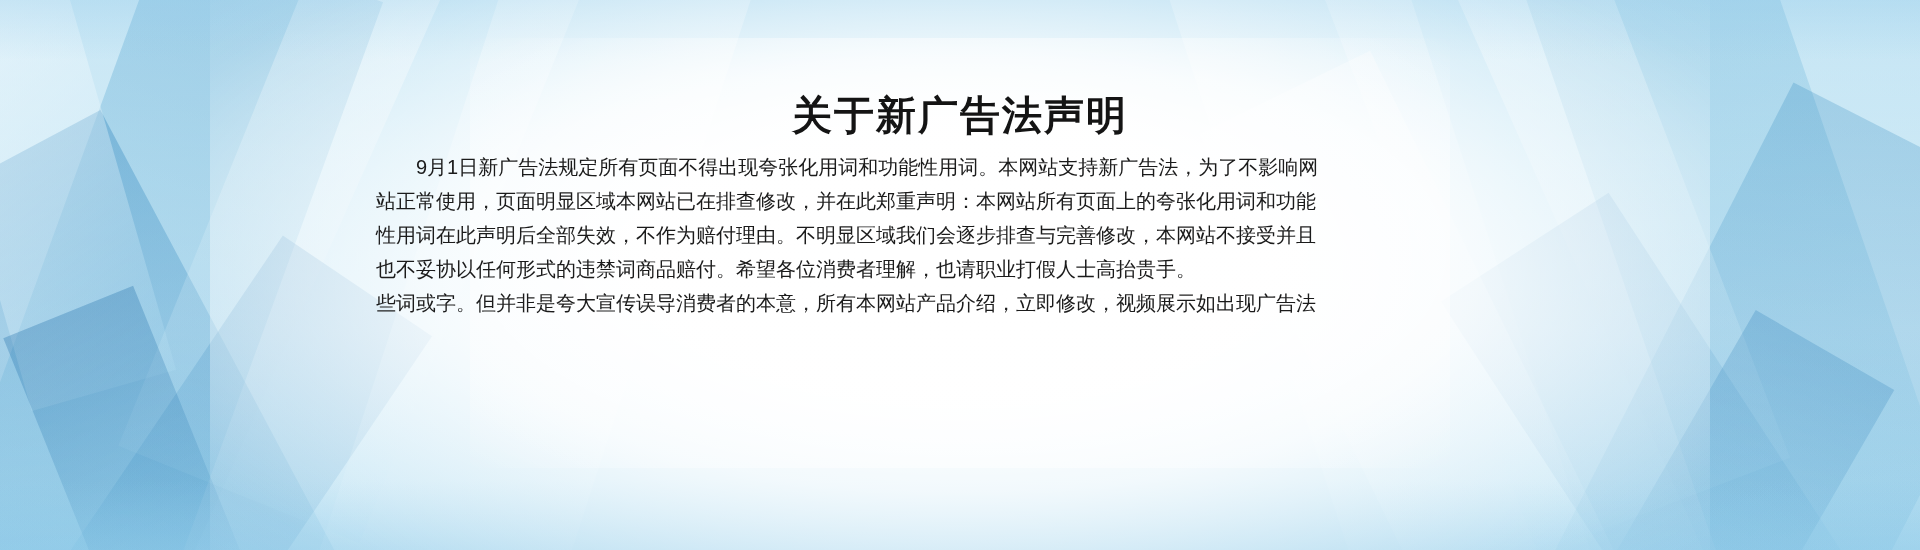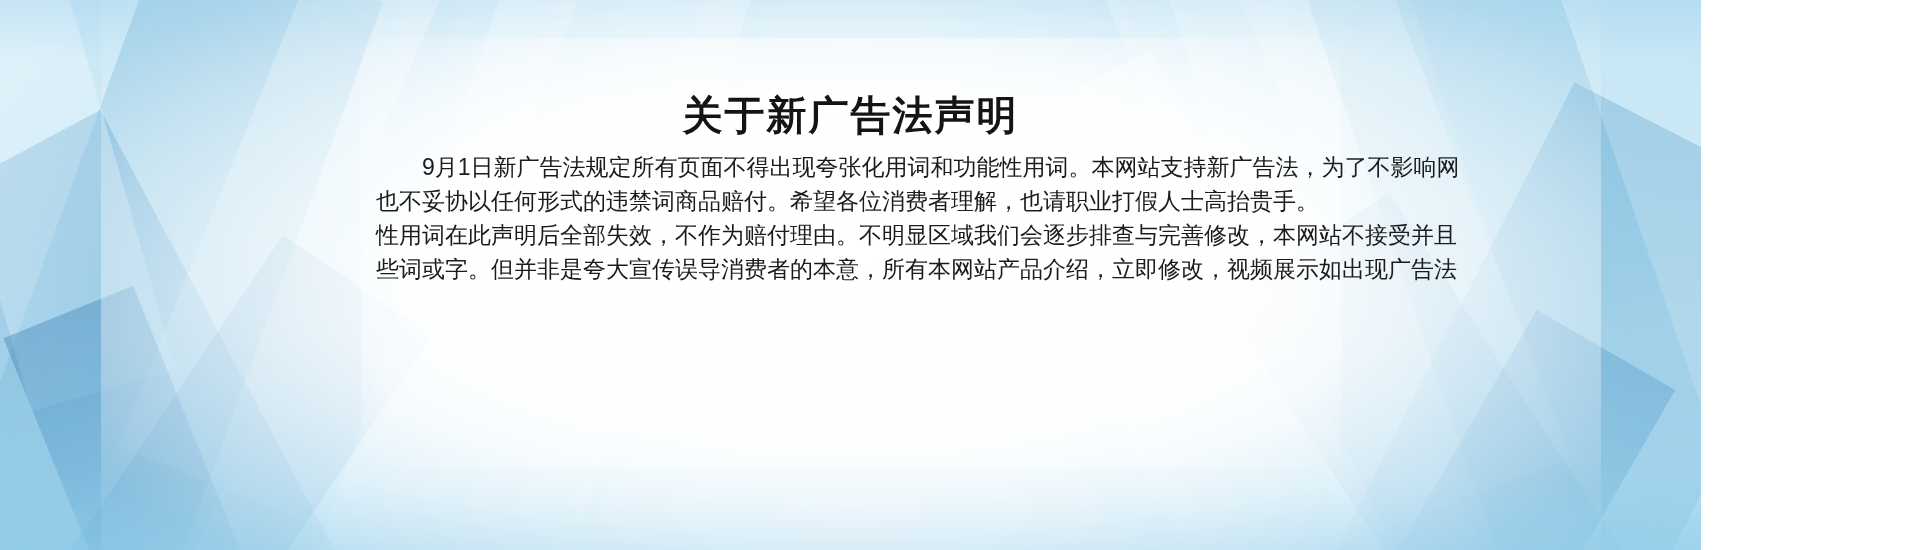--- a/index.html
+++ b/index.html
@@ -2,21 +2,21 @@
 <html><head>
 <meta charset="utf-8">
 <style>
   html, body {
     margin: 0;
     padding: 0;
     background: #ffffff;
   }
   #banner {
     position: relative;
-    width: 1701px;
+    width: 1920px;
     height: 550px;
     overflow: hidden;
     font-family: "Liberation Sans", "DejaVu Sans", sans-serif;
     background: #f0abfc;
   }
 
   
   .bg-base {
     position: absolute;
     inset: 0;
@@ -175,21 +175,21 @@
     color: #141414;
     line-height: 1.1;
     white-space: nowrap;
   }
   .statement-body {
     position: absolute;
     left: 376px;
     top: 150px;
     width: 1128px;
     color: #1b1b1b;
-    font-size: 23px;
+    font-size: 20px;
     line-height: 34px;
   }
   .statement-body p {
     margin: 0;
     white-space: nowrap;
   }
   .p-indent {
     text-indent: 0;
   }
 </style>
@@ -223,19 +223,20 @@
   <div class="bg-botband"></div>
 
   <div class="bg-glow"></div>
   <div class="bg-glow2"></div>
 
   <div class="content">
     <div class="statement-title">关于新广告法声明</div>
 
     <div class="statement-body">
       <p class="p-indent">　　9月1日新广告法规定所有页面不得出现夸张化用词和功能性用词。本网站支持新广告法，为了不影响网</p>
+      <p>站正常使用，页面明显区域本网站已在排查修改，并在此郑重声明：本网站所有页面上的夸张化用词和功能</p>
+      <p>性用词在此声明后全部失效，不作为赔付理由。不明显区域我们会逐步排查与完善修改，本网站不接受并且</p>
       <p>也不妥协以任何形式的违禁词商品赔付。希望各位消费者理解，也请职业打假人士高抬贵手。</p>
-      <p>性用词在此声明后全部失效，不作为赔付理由。不明显区域我们会逐步排查与完善修改，本网站不接受并且</p>
       <p>些词或字。但并非是夸大宣传误导消费者的本意，所有本网站产品介绍，立即修改，视频展示如出现广告法</p>
     </div>
   </div>
 
 </div>
 
 </body></html>

